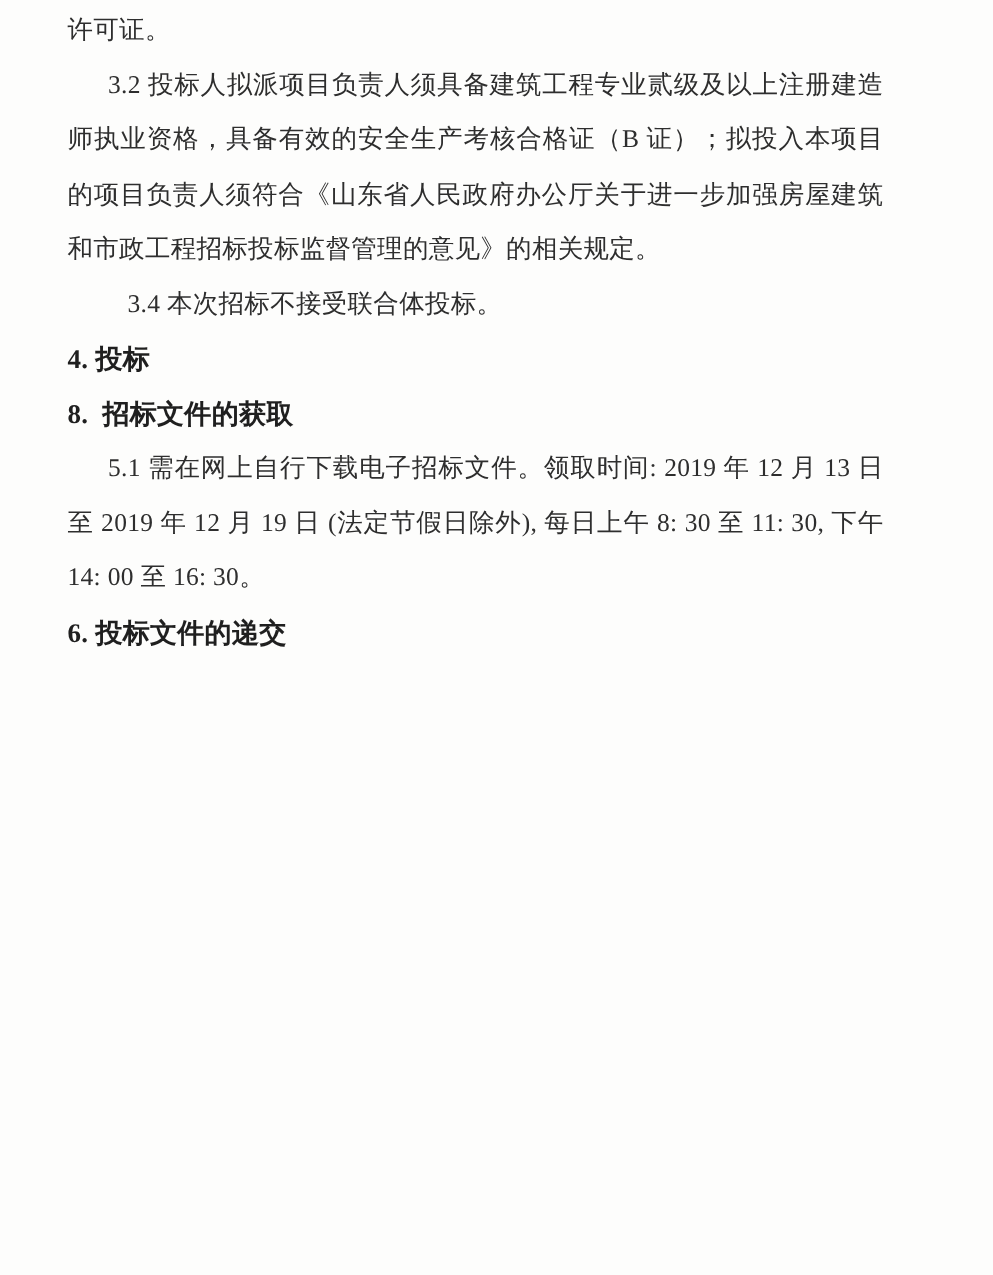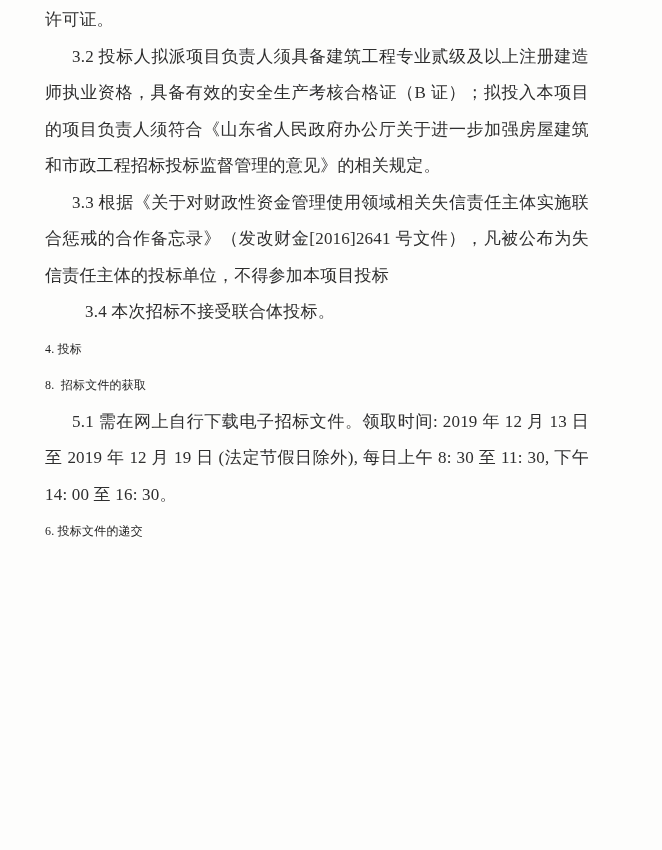--- a/index.html
+++ b/index.html
@@ -31,39 +31,38 @@
   }
   .indent {
     text-indent: 27px;
     font-family: Liberation Serif, serif;
   }
   .indent-wide {
     text-indent: 40px;
   }
   .heading {
     margin: 0;
-    font-size: 12px;
+    font-size: 18px;
     line-height: 36.5px;
-    font-weight: normal;
+    font-weight: bold;
     color: #1f1f1f;
     text-align: left;
     white-space: pre-wrap;
     letter-spacing: 0.2px;
   }
 </style>
 </head>
 <body>
 
 <div class="page">
 
   <p class="body-para">许可证。</p>
 
   <p class="body-para indent">3.2 投标人拟派项目负责人须具备建筑工程专业贰级及以上注册建造师执业资格，具备有效的安全生产考核合格证（B 证）；拟投入本项目的项目负责人须符合《山东省人民政府办公厅关于进一步加强房屋建筑和市政工程招标投标监督管理的意见》的相关规定。</p>
 
-  <p class="body-para indent">3.3 根据《关于对财政性资金管理使用领域相关失信责任主体实施联合惩戒的合作备忘录》（发改财金[2016]2641 号文件），凡被公布为失信责任主体的投标单位，不得参加本项目投标</p>
 
   <p class="body-para indent-wide">3.4 本次招标不接受联合体投标。</p>
 
   <h2 class="heading">4. 投标</h2>
 
 
 
   <h2 class="heading">8.  招标文件的获取</h2>
 
   <p class="body-para indent">5.1 需在网上自行下载电子招标文件。领取时间: 2019 年 12 月 13 日至 2019 年 12 月 19 日 (法定节假日除外), 每日上午 8: 30 至 11: 30, 下午 14: 00 至 16: 30。</p>

